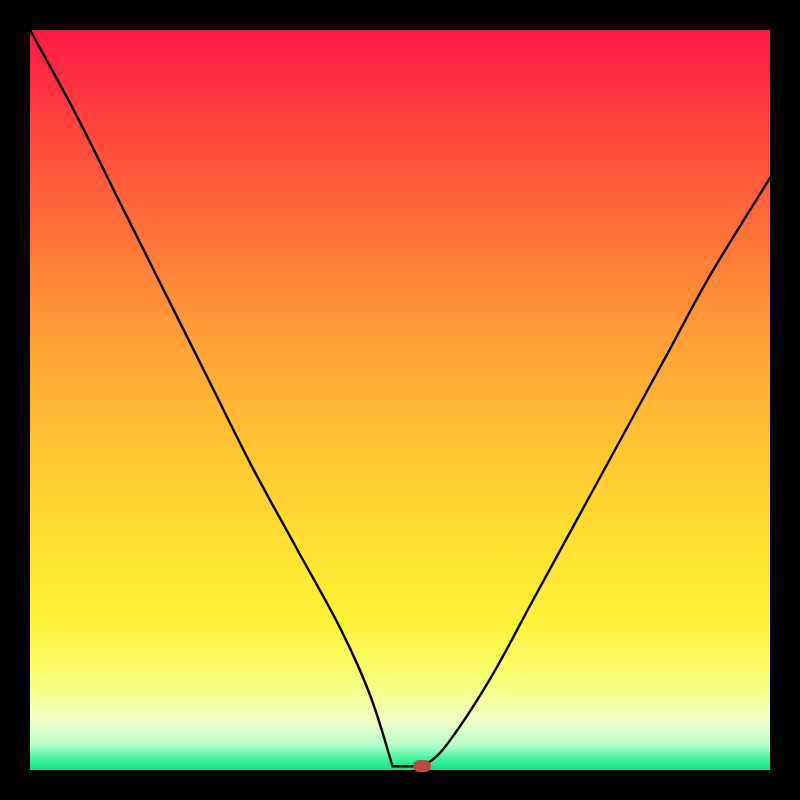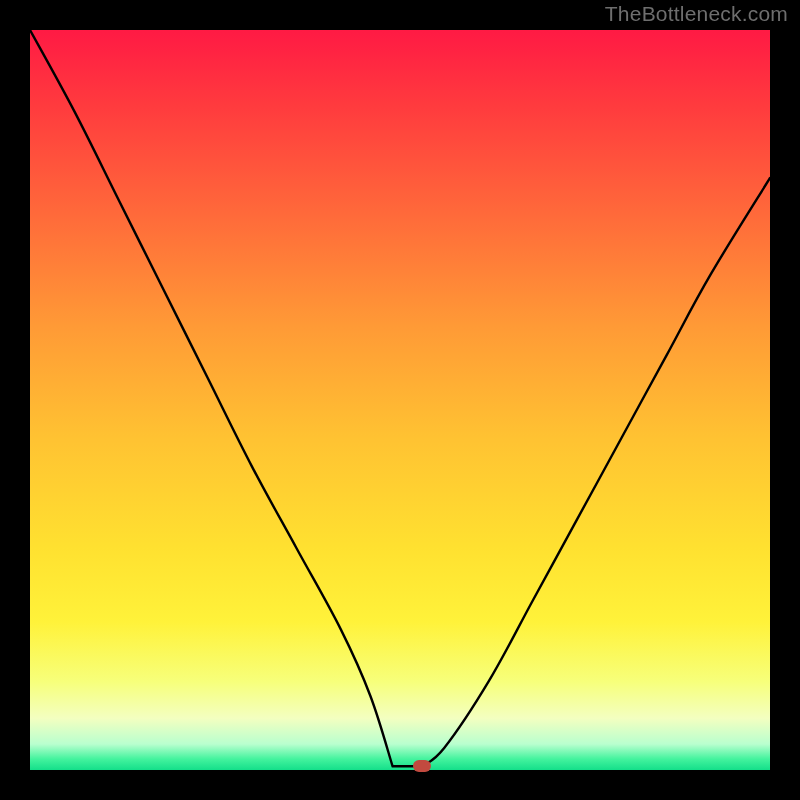--- a/index.html
+++ b/index.html
@@ -56,21 +56,20 @@
     height: 12px;
     border-radius: 6px;
     transform: translate(-50%, -50%);
   }
 </style>
 </head>
 <body>
 
 <div class="frame">
 
-  <div class="watermark">TheBottleneck.com</div>
 
   <div class="plot-area">
 
     <svg class="grad" viewBox="0 0 740 740" preserveAspectRatio="none">
       <defs>
         <linearGradient id="bg-grad" x1="0" y1="0" x2="0" y2="1">
             <stop offset="0%" stop-color="#ff1a44"></stop>
             <stop offset="10%" stop-color="#ff3a3e"></stop>
             <stop offset="25%" stop-color="#ff6a3a"></stop>
             <stop offset="40%" stop-color="#ff9a36"></stop>

